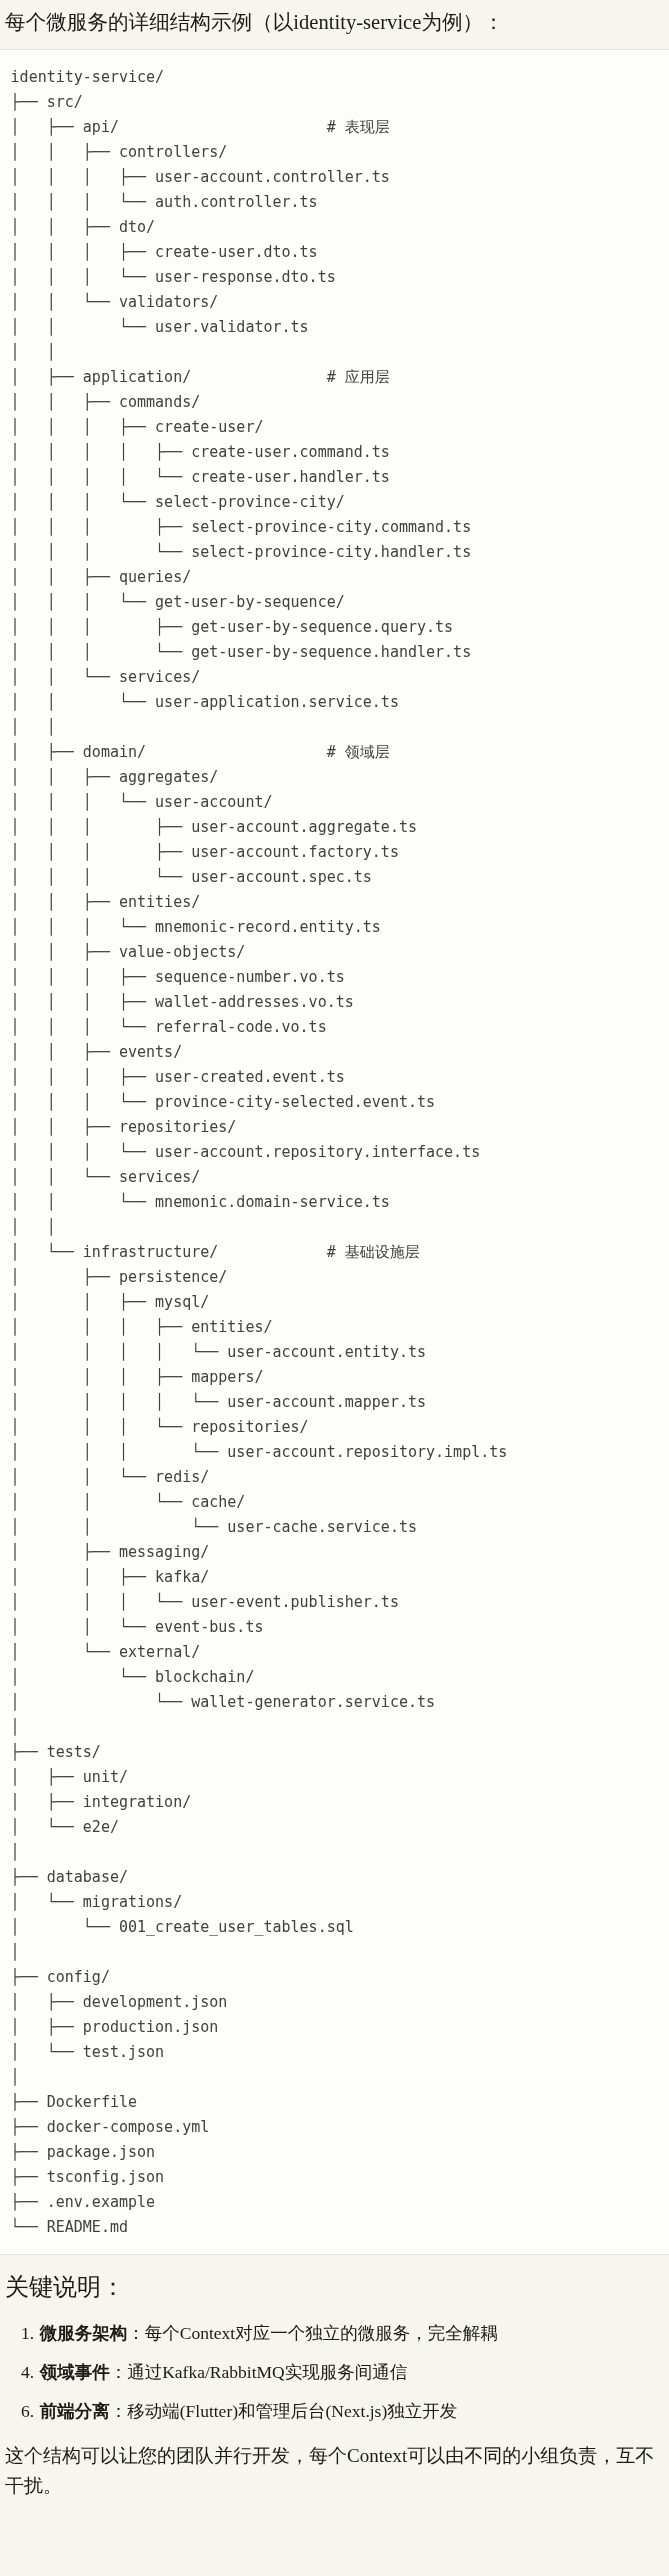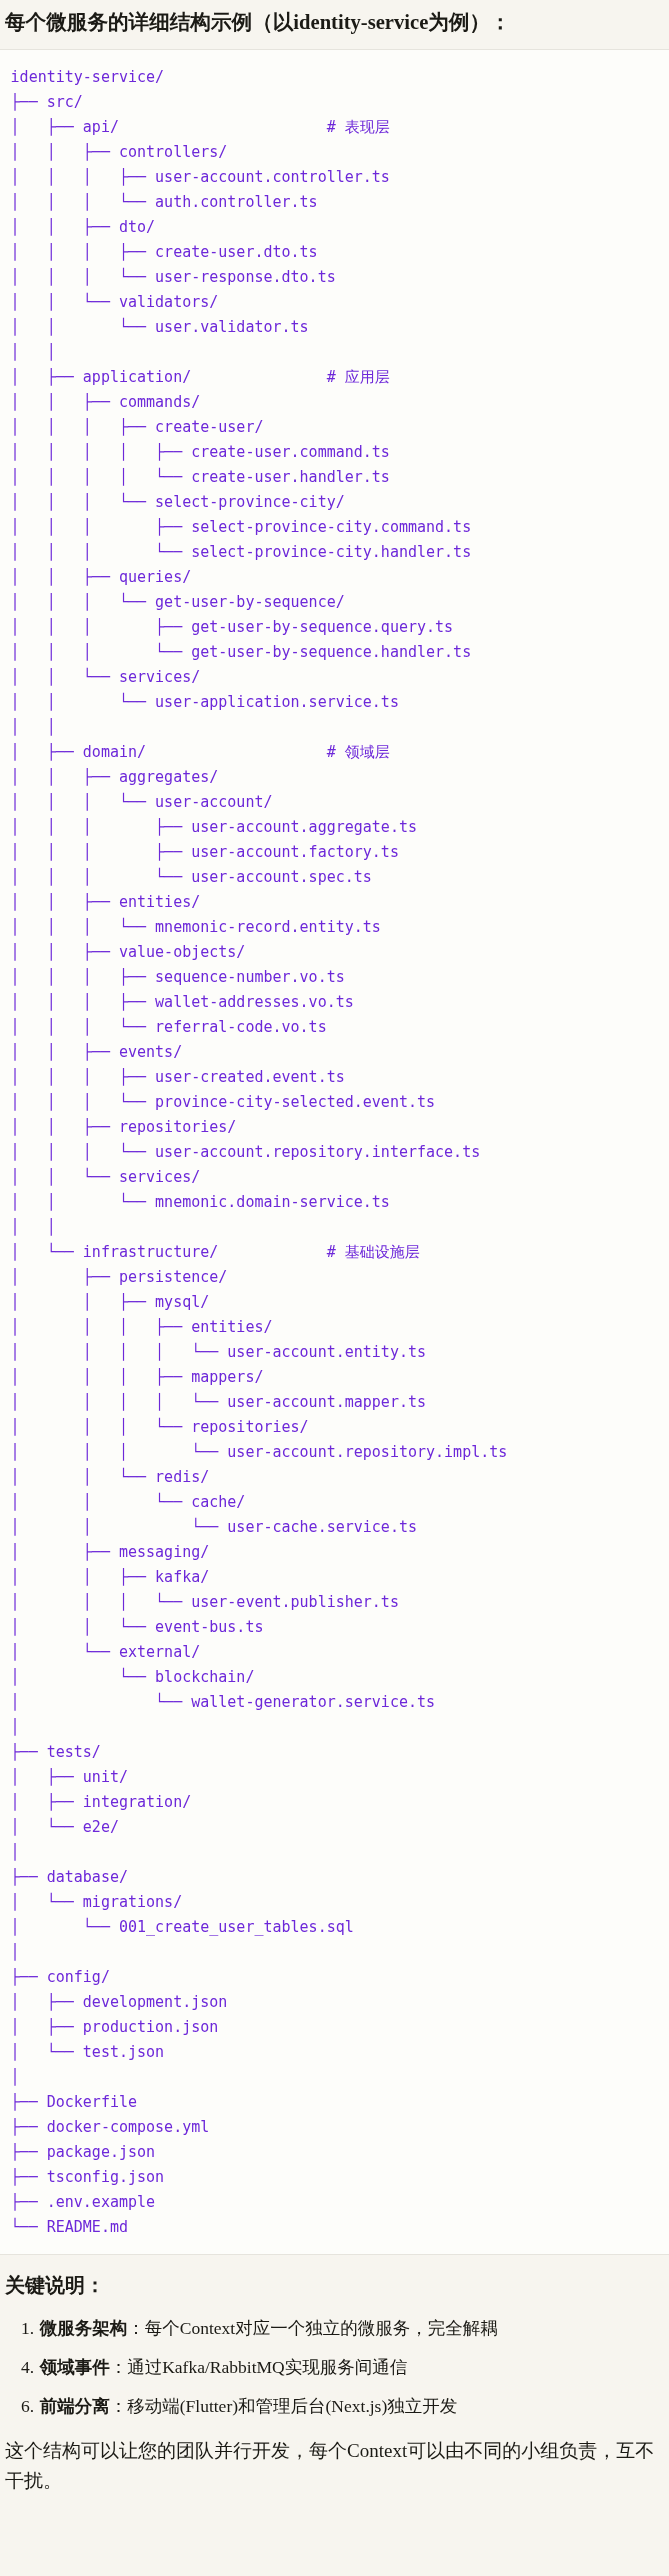--- a/index.html
+++ b/index.html
@@ -5,43 +5,43 @@
   html, body { margin:0; padding:0; }
   body {
     width:669px;
     background:#f7f5ef;
     color:#1b1a15;
     font-family:"Liberation Serif","DejaVu Serif",serif;
   }
   .page { width:669px; }
   .page-title {
     font-size:20.6px;
-    font-weight:700;
+    font-weight:400;
     margin:0;
     padding:10px 6.3px 13px 5px;
     line-height:1.25;
   }
   .code-wrap {
     background:#fdfdfa;
     border-top:0.6px solid #e6e4dd;
     border-bottom:0.6px solid #e6e4dd;
     padding:15px 10.6px 13.8px 10.6px;
   }
   .tree {
     margin:0;
     font-family:"DejaVu Sans Mono","Liberation Mono",monospace;
     font-size:15px;
     line-height:25px;
-    color:#6d28d9;
+    color:#404040;
     white-space:pre;
   }
   .notes { padding:17px 5px 10px 5px; }
   .notes-heading {
-    font-size:20px;
-    font-weight:700;
+    font-size:24px;
+    font-weight:400;
     margin:0 0 12.5px 0;
     line-height:1.3;
   }
   .notes-list {
     list-style:none;
     margin:16px;
     padding:0;
     font-size:17.5px;
     line-height:1.6;
   }

